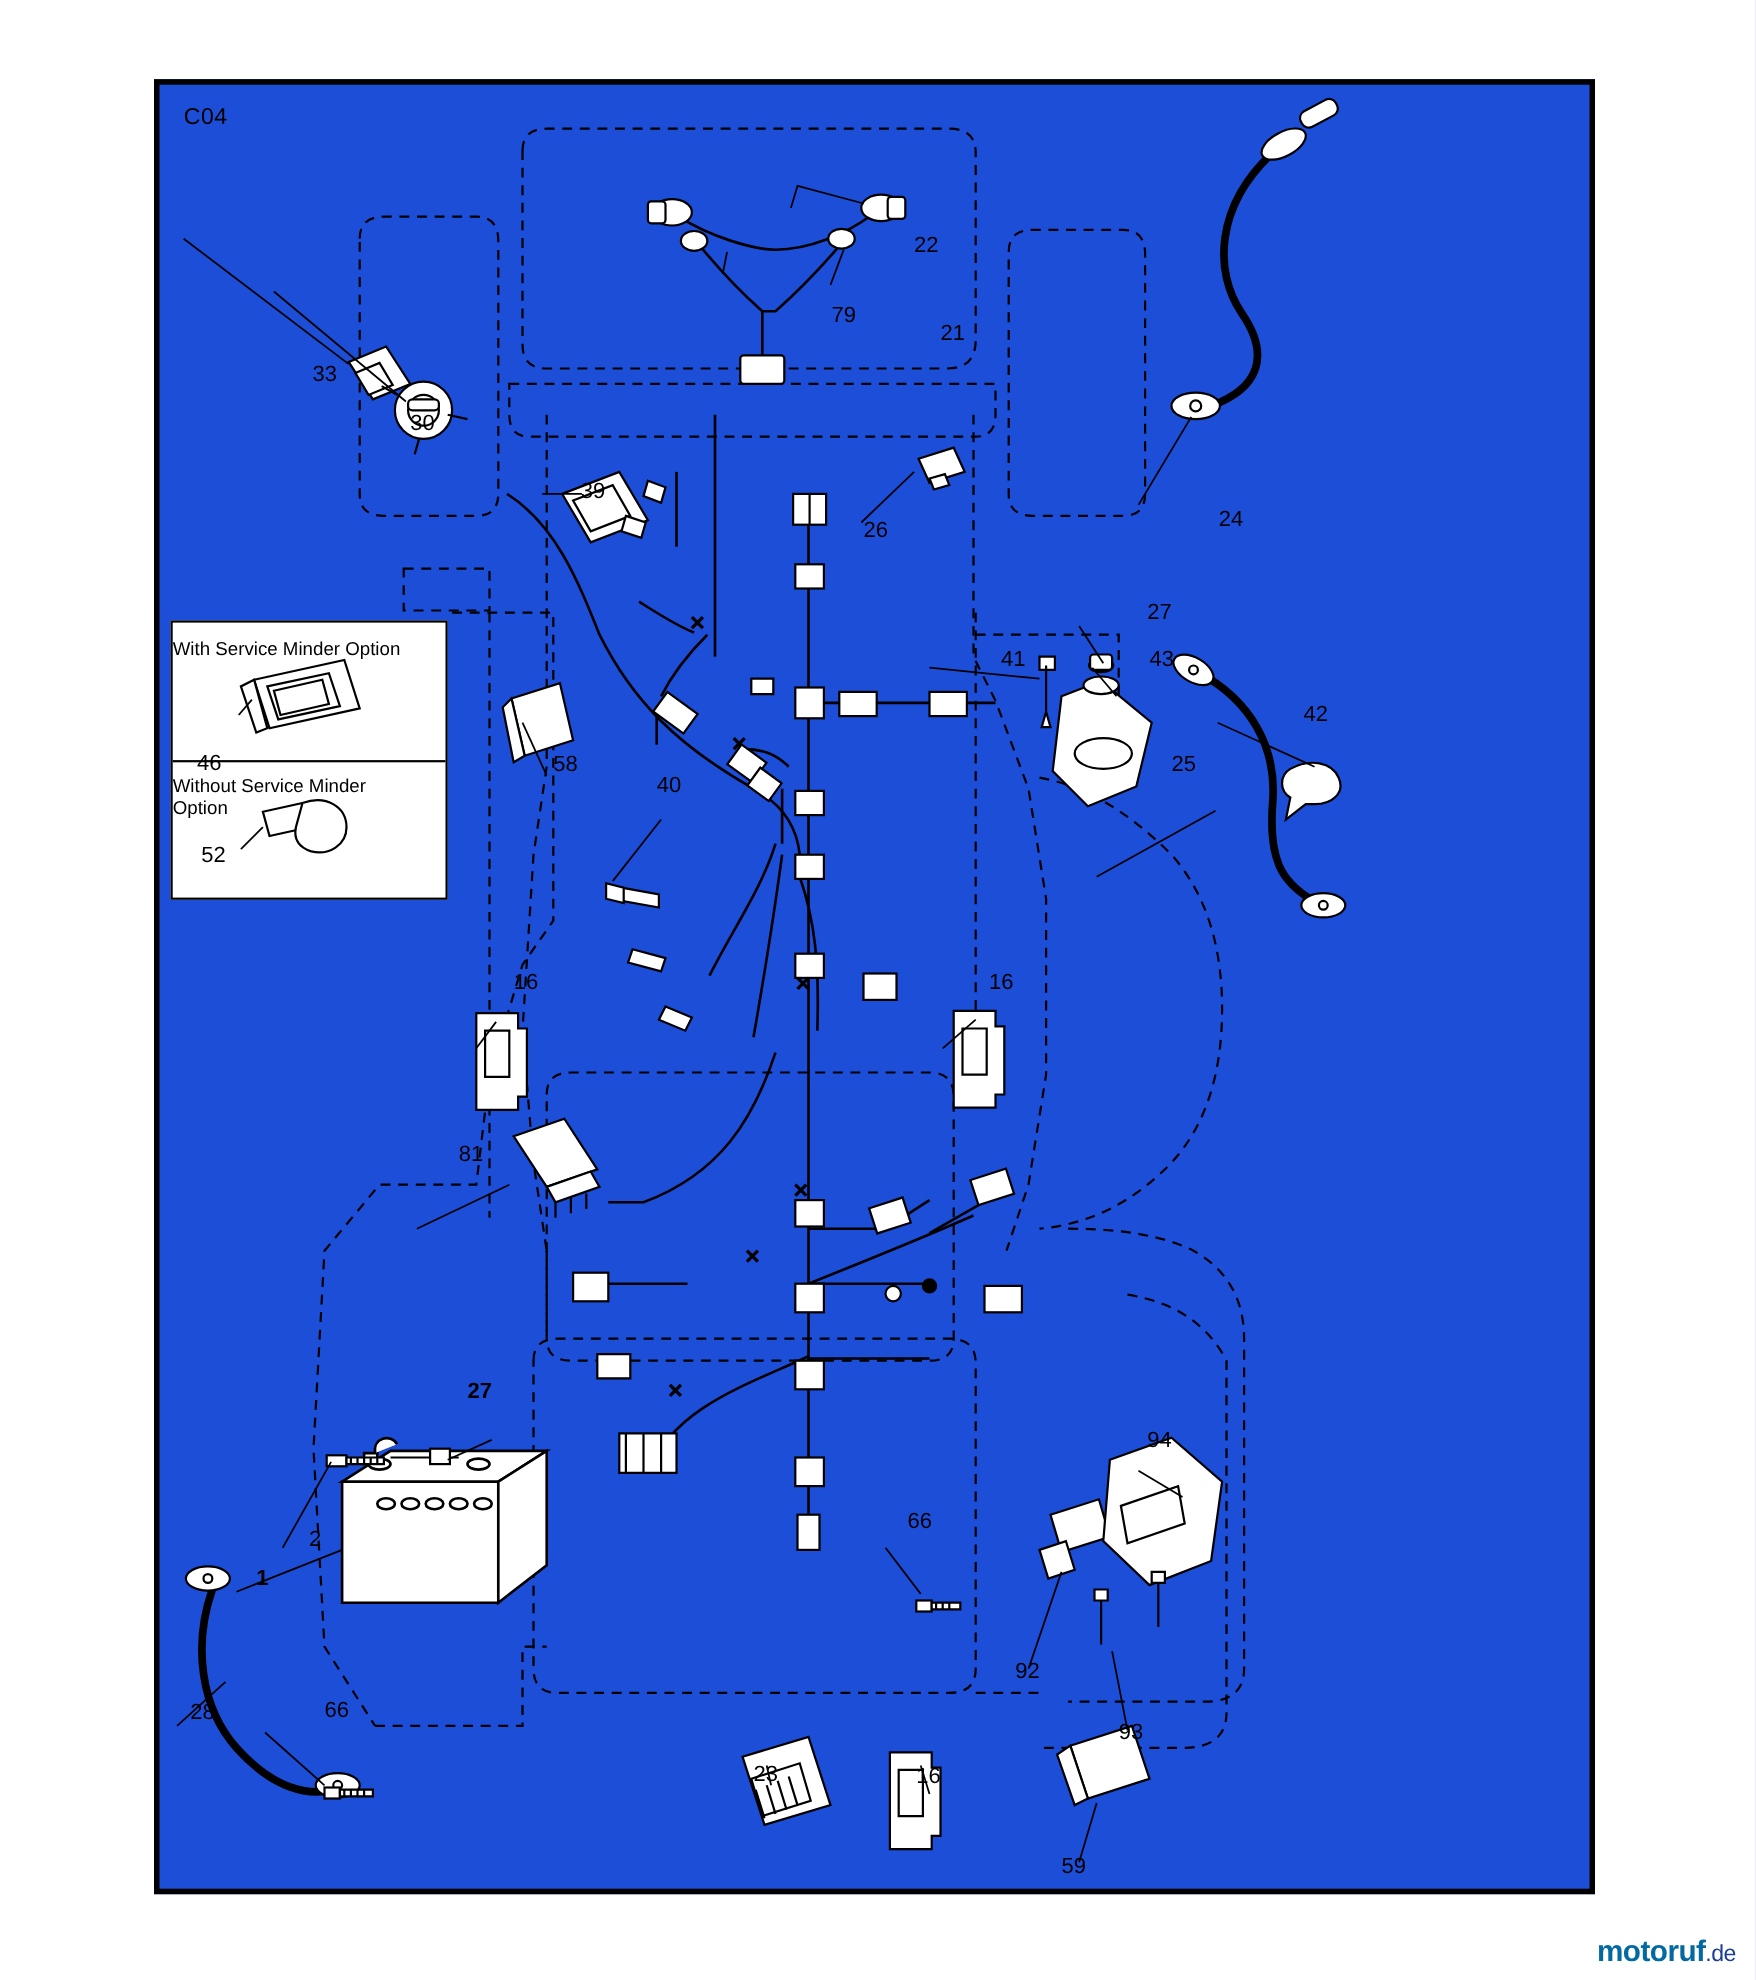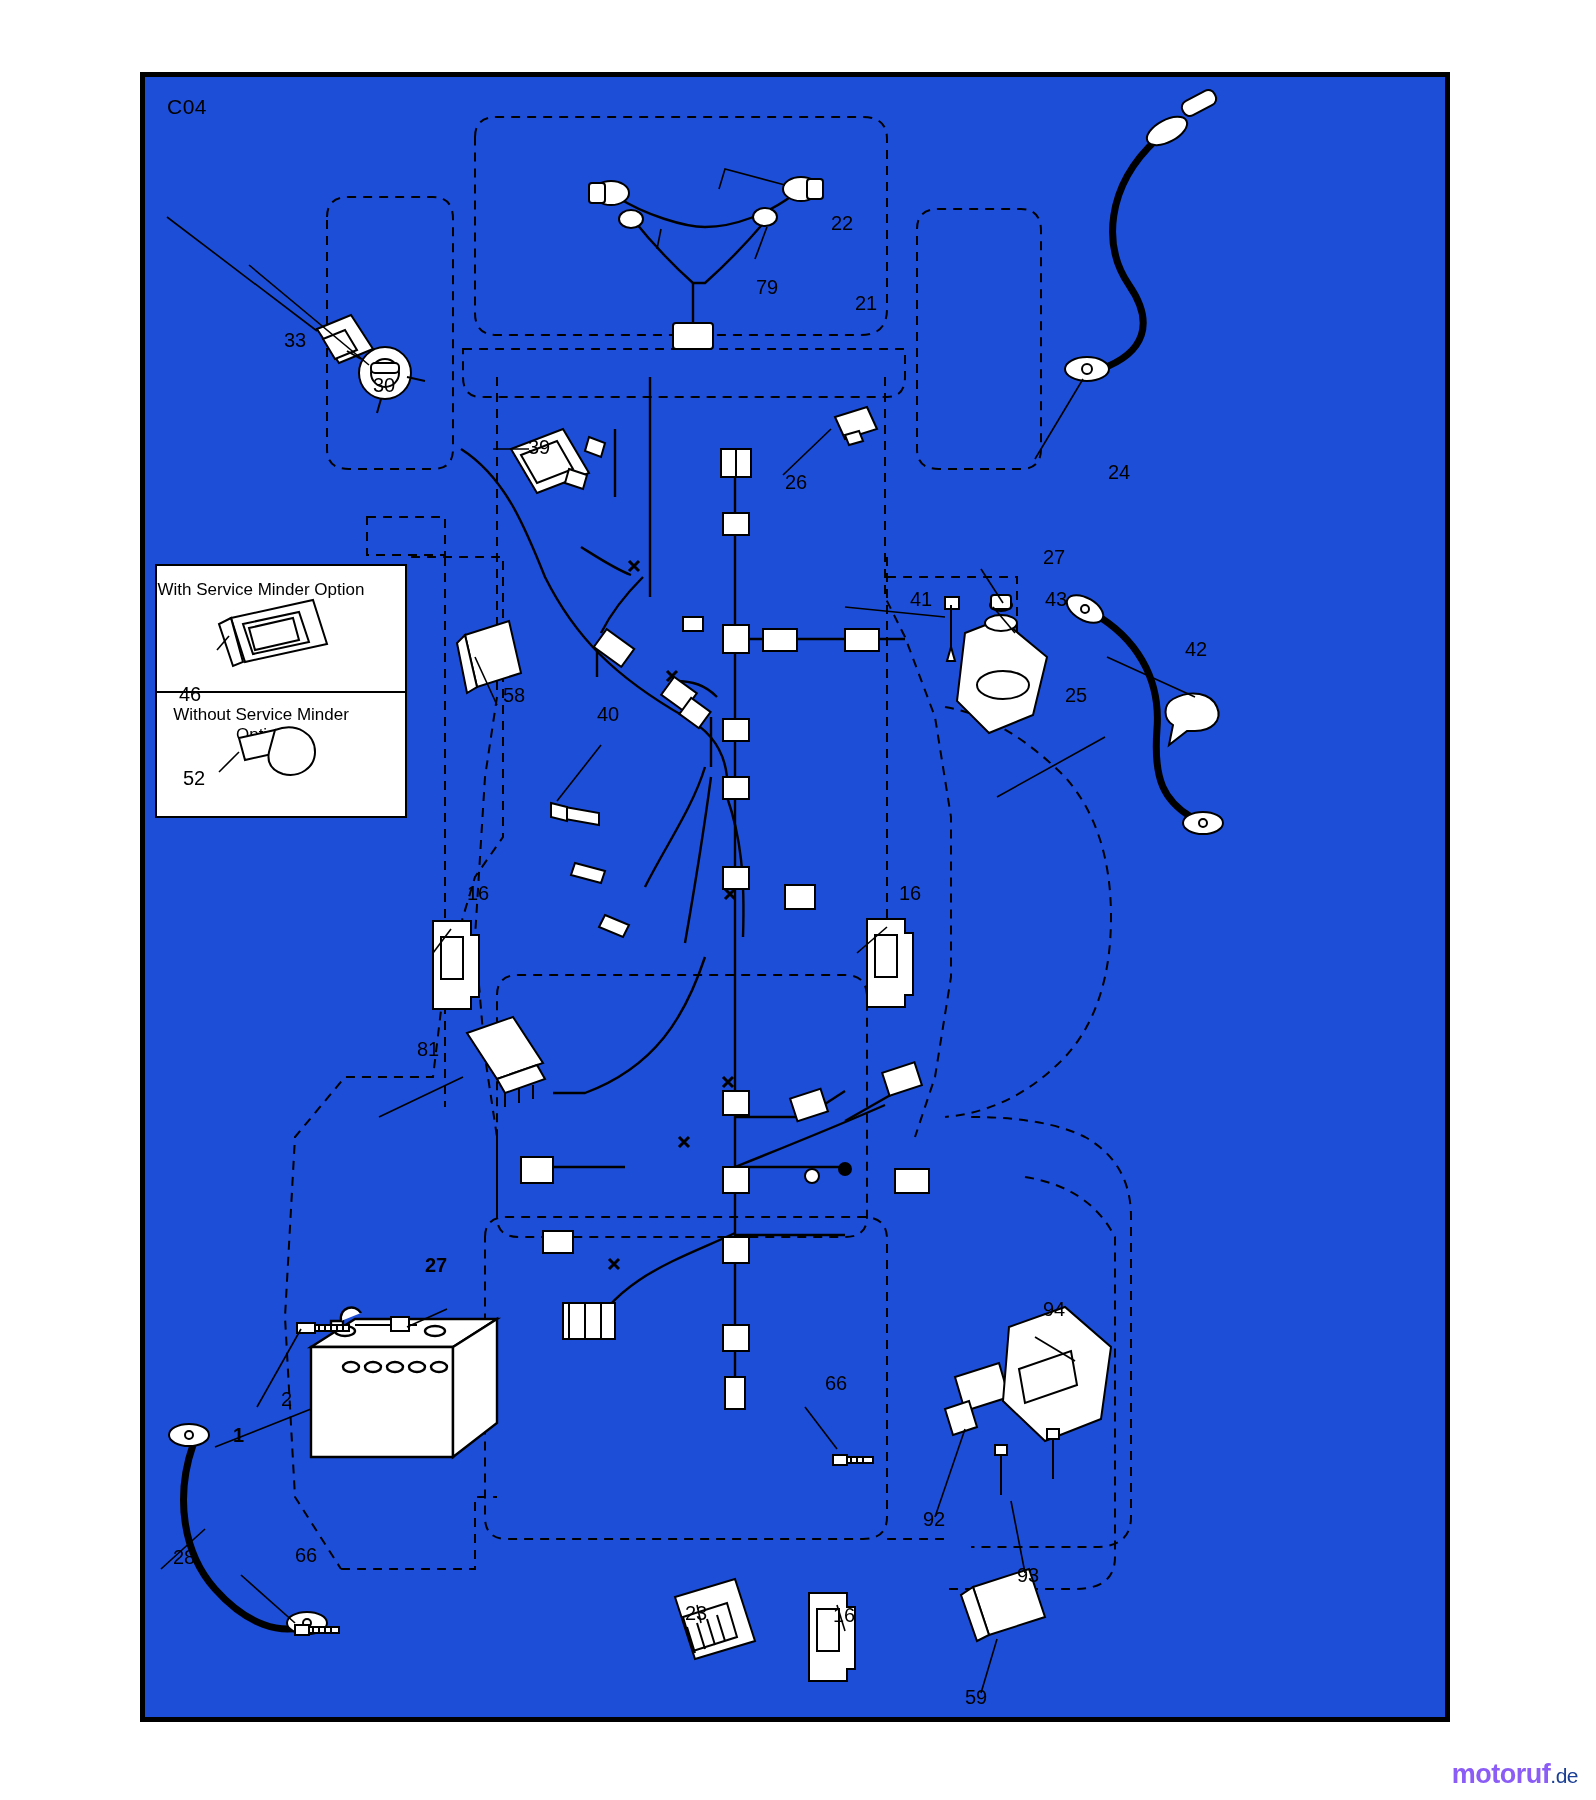--- a/index.html
+++ b/index.html
@@ -12,24 +12,24 @@
   #plate-code{position:absolute;left:22px;top:18px;font-size:21px;letter-spacing:.5px;}
 
   
   .lbl{position:absolute;font-size:20px;line-height:1;white-space:nowrap;}
   .lbl.b{font-weight:bold;}
   svg{position:absolute;left:0;top:0;overflow:visible;}
 
   
   #sm-box{position:absolute;left:10px;top:487px;width:248px;height:250px;border:2px solid #000;background:#fff;}
   #sm-div{position:absolute;left:0;top:125px;width:248px;height:0;border-top:2px solid #000;}
-  .sm-title{position:absolute;width:208px;text-align:center;font-size:17px;}
+  .sm-title{position:absolute;width:208px;font-size:17px;}
 
   #watermark{position:absolute;right:18px;bottom:10px;font-size:27px;font-weight:bold;letter-spacing:-.5px;}
-  #watermark .m{color:#8b5cf6;}
+  #watermark .m{color:#0369a1;}
   #watermark .de{color:#1b3f94;font-weight:normal;font-size:21px;}
 </style>
 </head>
 <body>
 
 <div id="page">
 
   <div id="plate">
 
     <div id="plate-code">C04</div>

